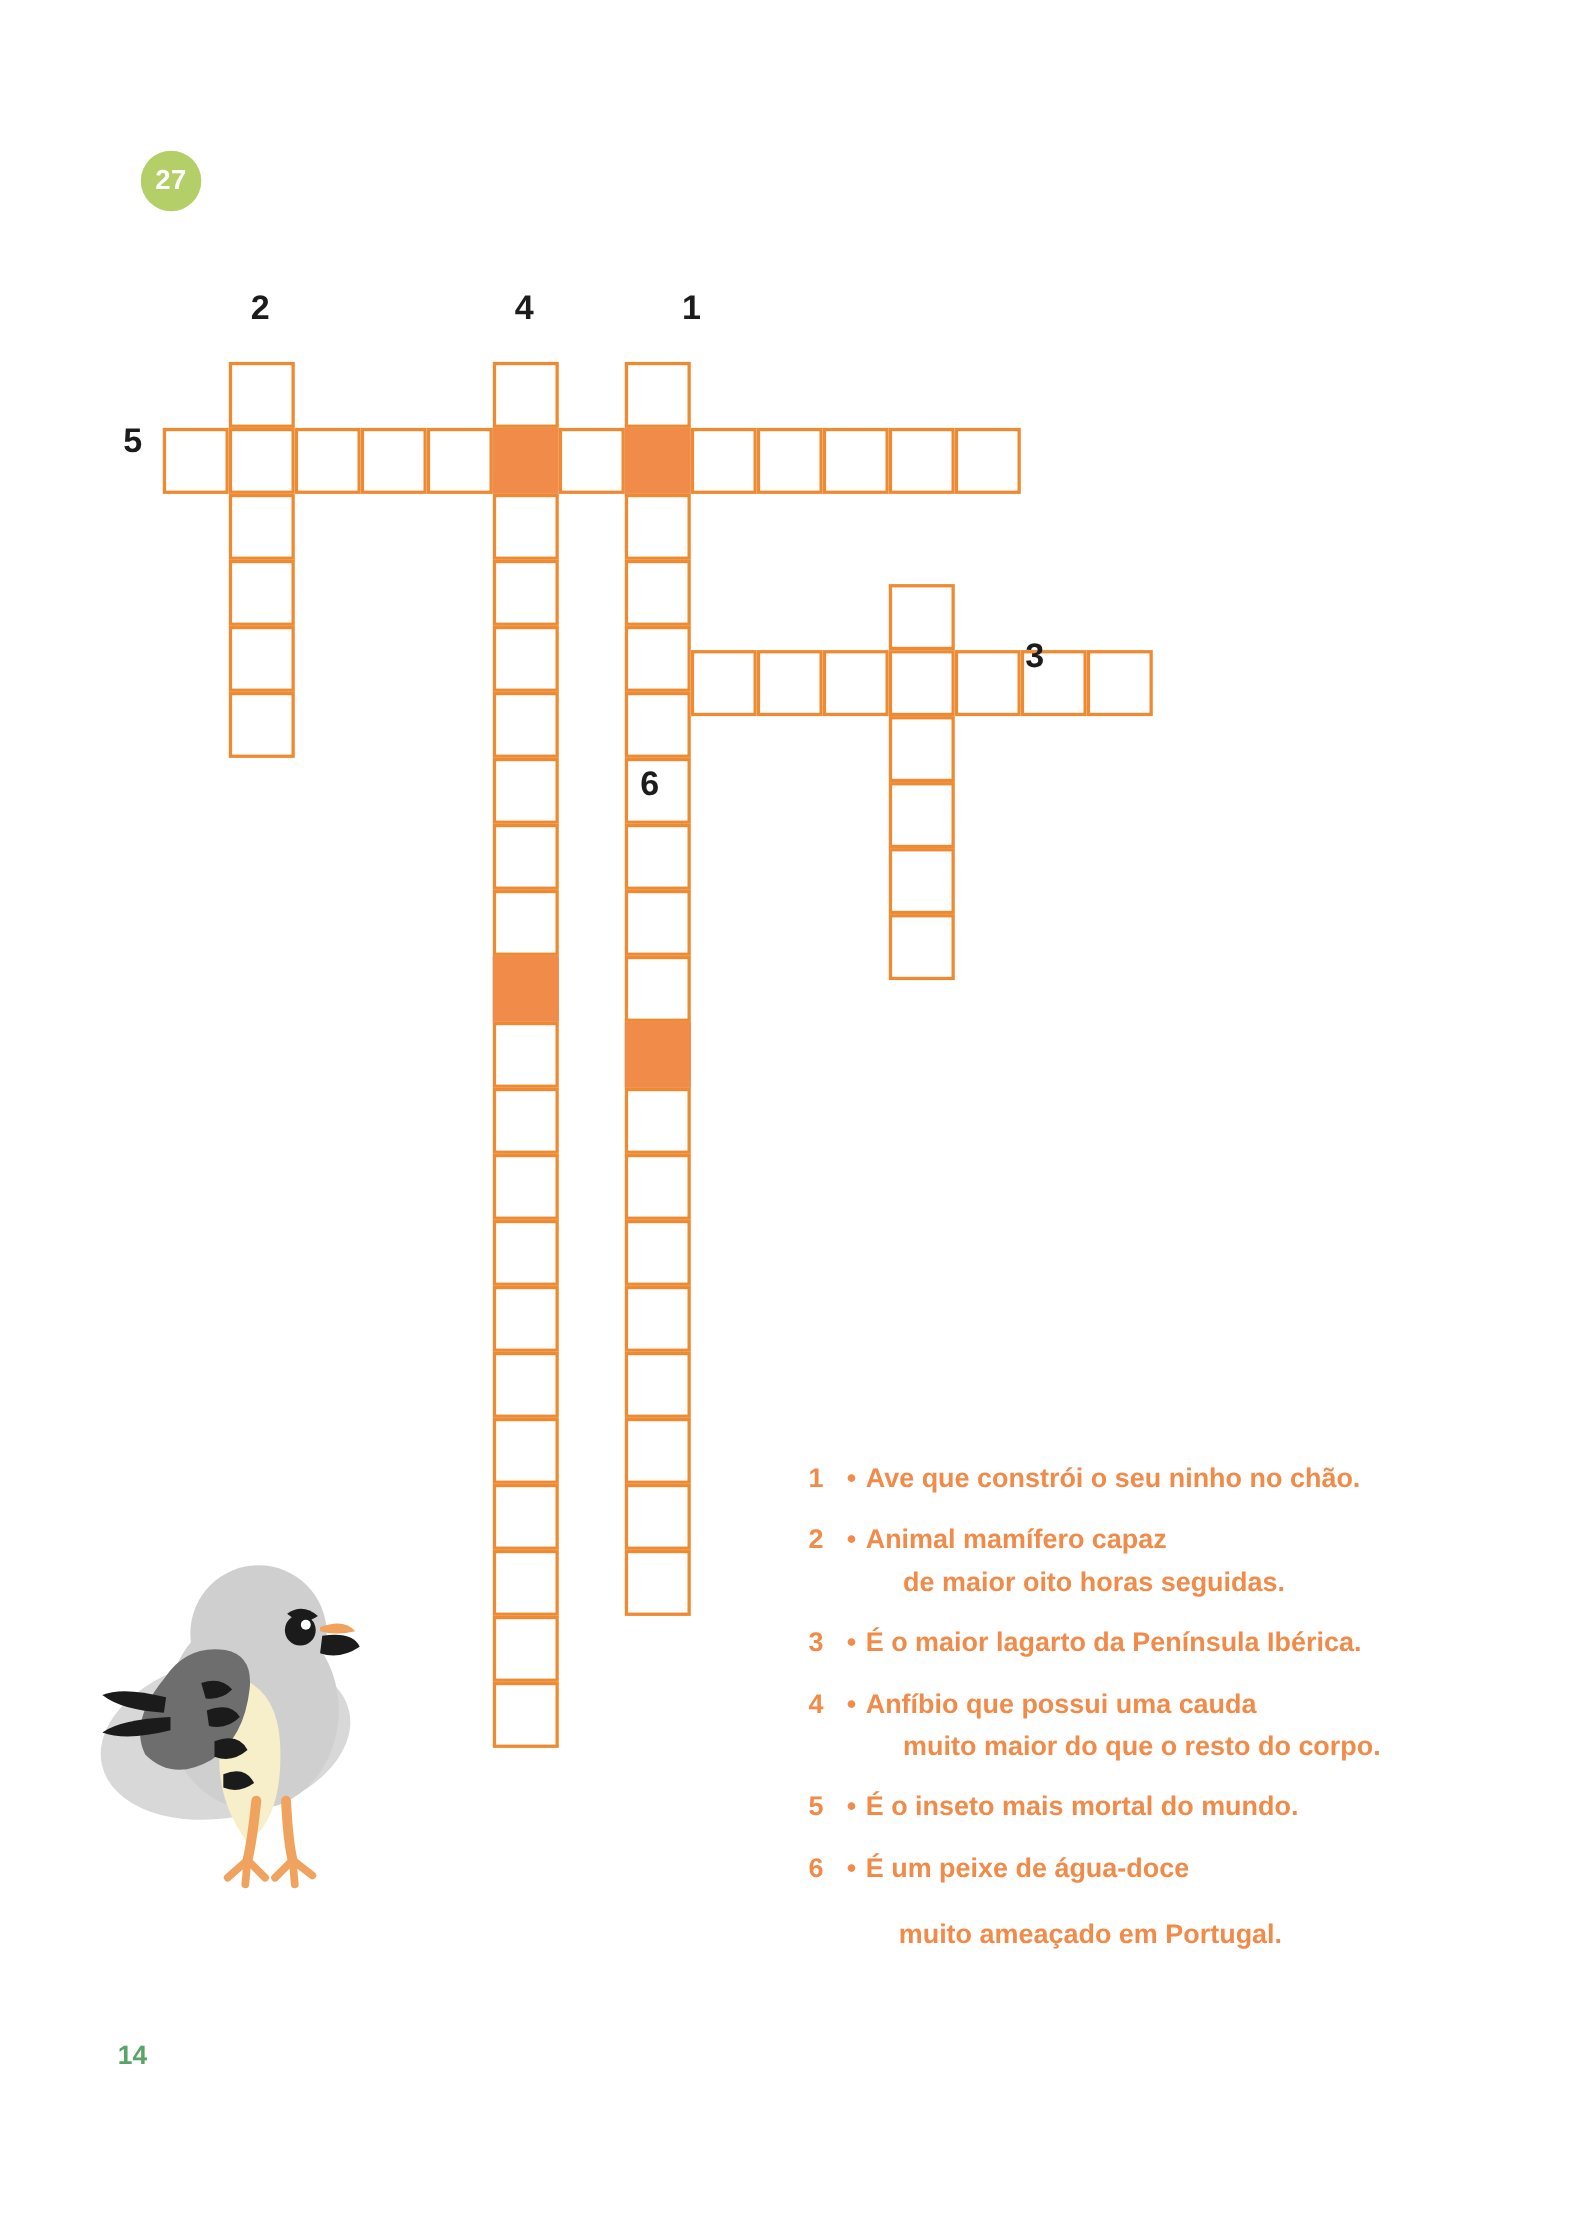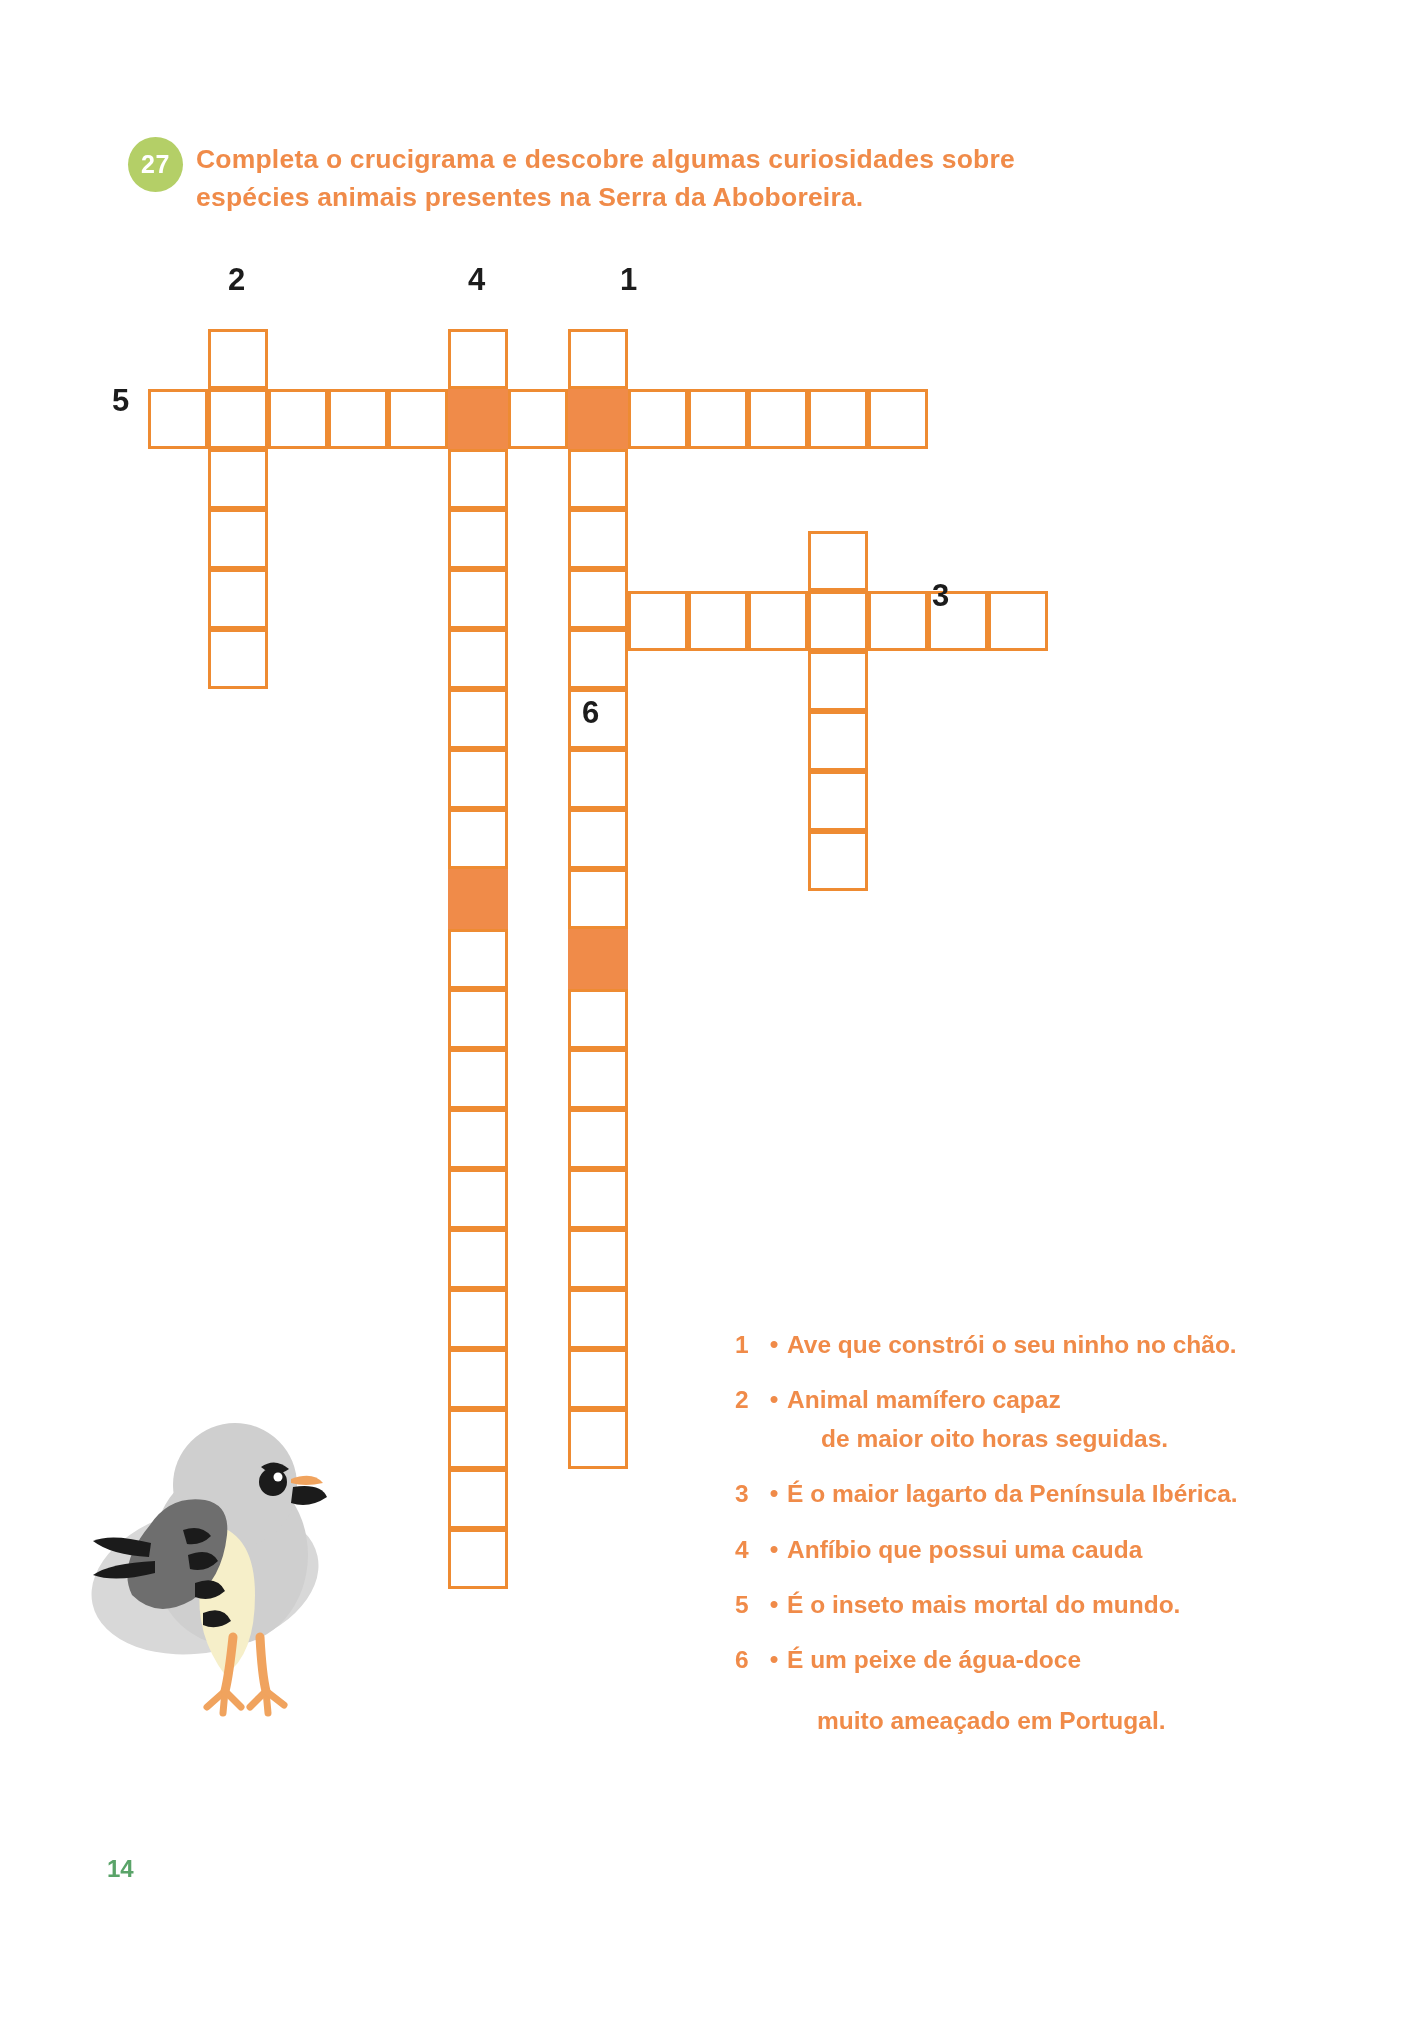--- a/index.html
+++ b/index.html
@@ -126,21 +126,20 @@
     width: 300px;
     height: 400px;
   }
 </style>
 </head>
 <body>
 
 <div class="page">
 
   <div class="ex-number">27</div>
-  <div class="instruction">Completa o crucigrama e descobre algumas curiosidades sobre espécies animais presentes na Serra da Aboboreira.</div>
 
   <div id="grid-layer">
       <div class="grid-cell" style="left: 148px; top: 389px; width: 60px; height: 60px;"></div>
       <div class="grid-cell" style="left: 208px; top: 389px; width: 60px; height: 60px;"></div>
       <div class="grid-cell" style="left: 268px; top: 389px; width: 60px; height: 60px;"></div>
       <div class="grid-cell" style="left: 328px; top: 389px; width: 60px; height: 60px;"></div>
       <div class="grid-cell" style="left: 388px; top: 389px; width: 60px; height: 60px;"></div>
       <div class="grid-cell filled" style="left: 448px; top: 389px; width: 60px; height: 60px;"></div>
       <div class="grid-cell" style="left: 508px; top: 389px; width: 60px; height: 60px;"></div>
       <div class="grid-cell filled" style="left: 568px; top: 389px; width: 60px; height: 60px;"></div>
@@ -268,21 +267,21 @@
       <span class="txt"><span>Animal mamífero capaz</span><span class="l2">de maior oito horas seguidas.</span></span>
     </div>
     <div class="clue-row">
       <span class="n">3</span>
       <span class="dot">•</span>
       <span class="txt"><span>É o maior lagarto da Península Ibérica.</span></span>
     </div>
     <div class="clue-row">
       <span class="n">4</span>
       <span class="dot">•</span>
-      <span class="txt"><span>Anfíbio que possui uma cauda</span></span>
+      <span class="txt"><span>Anfíbio que possui uma cauda</span><span class="l2">muito maior do que o resto do corpo.</span></span>
     </div>
     <div class="clue-row">
       <span class="n">5</span>
       <span class="dot">•</span>
       <span class="txt"><span>É o inseto mais mortal do mundo.</span></span>
     </div>
     <div class="clue-row">
       <span class="n">6</span>
       <span class="dot">•</span>
       <span class="txt"><span>É um peixe de água-doce</span><span class="l2 narrow">muito ameaçado em Portugal.</span></span>

